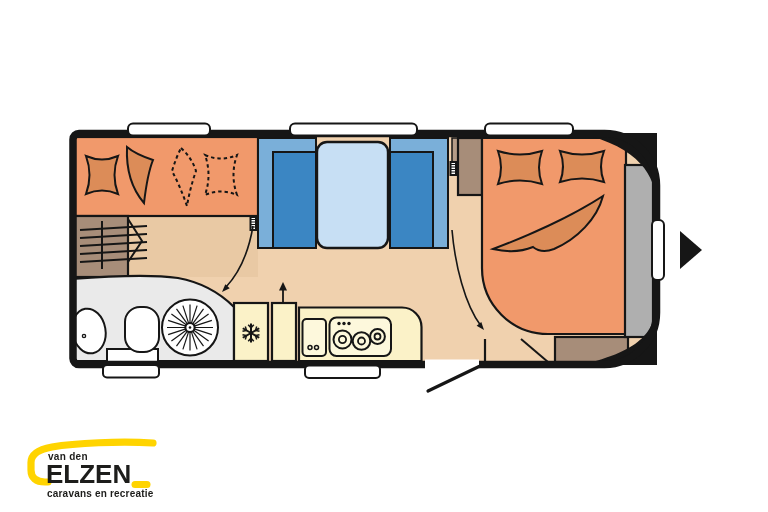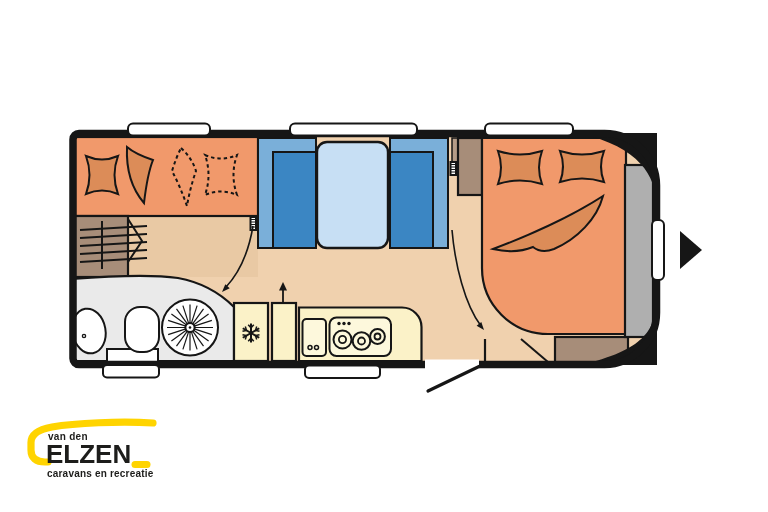--- a/index.html
+++ b/index.html
@@ -1,19 +1,19 @@
 <!DOCTYPE html>
 <html style="--background: #FFFFFF; --outline: #161616; --floor: #F0D1AE; --floor-shadow: #E9C9A4; --bed-orange: #F1996B; --cushion-orange: #DC8C58; --seat-blue: #3B86C3; --seat-blue-light: #7AAFD9; --table-blue: #C7DFF4; --kitchen-yellow: #FBF2C8; --appliance-cream: #FDF8DC; --bathroom-grey: #EAEAEA; --wood-brown: #A78D79; --partition-tan: #B59C87; --locker-grey: #AFAFAF; --logo-yellow: #FFD400; --logo-dark: #1D1D1B;"><head>
 <meta charset="utf-8">
 <style>
   html,body{margin:0;padding:0;background:#fff;}
   .stage{position:relative;width:768px;height:512px;background:var(--background,#fff);overflow:hidden;
          font-family:"Liberation Sans", sans-serif;}
   .plan-svg{position:absolute;left:0;top:0;width:768px;height:512px;display:block;}
-  .logo{position:absolute;left:20px;top:412px;width:160px;height:78px;}
+  .logo{position:absolute;left:20px;top:432px;width:160px;height:78px;}
   .logo svg{display:block;width:160px;height:78px;}
 
   
   .f-floor   {fill:var(--floor,#F0D1AE);}
   .f-floor2  {fill:var(--floor-shadow,#E9C9A4);}
   .f-orange  {fill:var(--bed-orange,#F1996B);stroke:var(--outline,#161616);stroke-width:2.2;}
   .f-cushion {fill:var(--cushion-orange,#DC8C58);stroke:var(--outline,#161616);stroke-width:2;}
   .dashed    {fill:none;stroke:var(--outline,#161616);stroke-width:2;stroke-dasharray:3.4 3;}
   .f-blue    {fill:var(--seat-blue,#3B86C3);stroke:var(--outline,#161616);stroke-width:2;}
   .f-bluelt  {fill:var(--seat-blue-light,#7AAFD9);stroke:var(--outline,#161616);stroke-width:2;}

